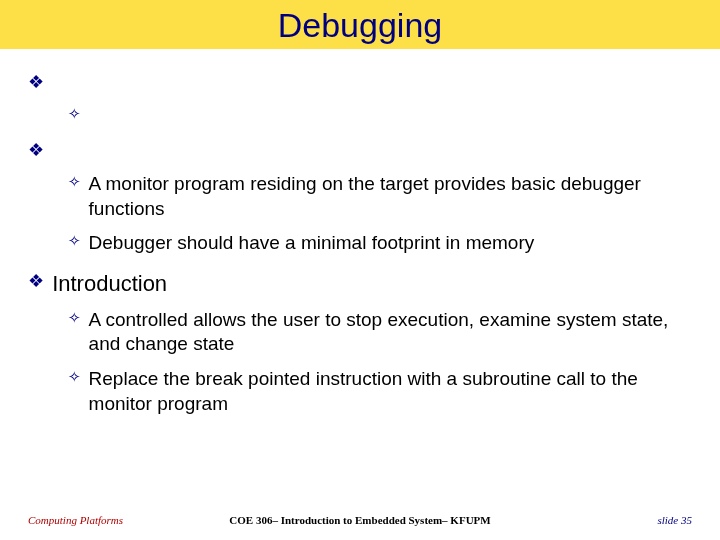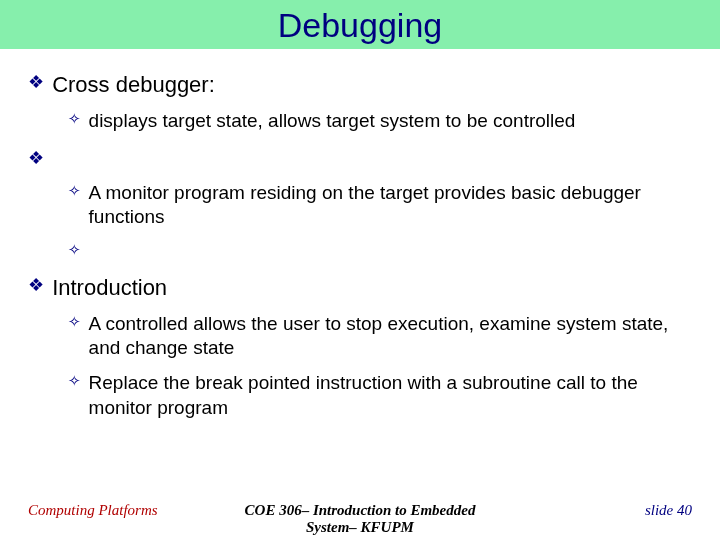--- a/index.html
+++ b/index.html
@@ -5,21 +5,21 @@
   * { margin: 0; padding: 0; box-sizing: border-box; }
   body {
     width: 720px;
     height: 540px;
     background: #fff;
     font-family: Arial, Helvetica, sans-serif;
     position: relative;
     overflow: hidden;
   }
   .title-bar {
-    background: #86efac;
+    background: #fde047;
     width: 100%;
     padding: 6px 0 4px 0;
     text-align: center;
   }
   .title {
     font-family: "Comic Sans MS", "Comic Sans", cursive, sans-serif;
     font-size: 34px;
     color: #000080;
     font-weight: normal;
   }
@@ -59,38 +59,37 @@
     line-height: 1.35;
     flex-shrink: 0;
   }
   .bullet-l2 .text {
     font-size: 19px;
     color: #000;
     line-height: 1.3;
   }
   .footer {
     position: absolute;
-    bottom: 4px;
+    bottom: 14px;
     left: 0;
     width: 100%;
     display: flex;
     align-items: baseline;
-    font-size: 15px;
+    font-size: 11px;
   }
   .footer-left {
     color: #b00000;
     font-family: Georgia, "Times New Roman", serif;
     font-style: italic;
     padding-left: 28px;
     flex: 1;
   }
   .footer-center {
     color: #000;
     font-family: Georgia, "Times New Roman", serif;
-    font-style: italic;
     font-weight: bold;
     text-align: center;
     flex: 1.4;
   }
   .footer-right {
     color: #000080;
     font-family: Georgia, "Times New Roman", serif;
     font-style: italic;
     text-align: right;
     padding-right: 28px;
@@ -101,50 +100,49 @@
 <body>
 
 <div class="title-bar">
   <div class="title">Debugging</div>
 </div>
 
 <div class="content">
 
   <div class="bullet-l1">
     <span class="icon">❖</span>
-    <span class="text">Cross debugger:</span>
   </div>
   <div class="bullet-l2">
     <span class="icon">✧</span>
-    <span class="text">displays target state, allows target system to be controlled</span>
   </div>
 
   <div class="bullet-l1">
     <span class="icon">❖</span>
   </div>
   <div class="bullet-l2">
     <span class="icon">✧</span>
     <span class="text">A monitor program residing on the target provides basic debugger functions</span>
   </div>
   <div class="bullet-l2">
     <span class="icon">✧</span>
+    <span class="text">Debugger should have a minimal footprint in memory</span>
   </div>
 
   <div class="bullet-l1">
     <span class="icon">❖</span>
     <span class="text">Introduction</span>
   </div>
   <div class="bullet-l2">
     <span class="icon">✧</span>
     <span class="text">A controlled allows the user to stop execution, examine system state, and change state</span>
   </div>
   <div class="bullet-l2">
     <span class="icon">✧</span>
     <span class="text">Replace the break pointed instruction with a subroutine call to the monitor program</span>
   </div>
 
 </div>
 
 <div class="footer">
   <div class="footer-left">Computing Platforms</div>
   <div class="footer-center">COE 306– Introduction to Embedded System– KFUPM</div>
-  <div class="footer-right">slide 40</div>
+  <div class="footer-right">slide 35</div>
 </div>
 
 </body></html>

